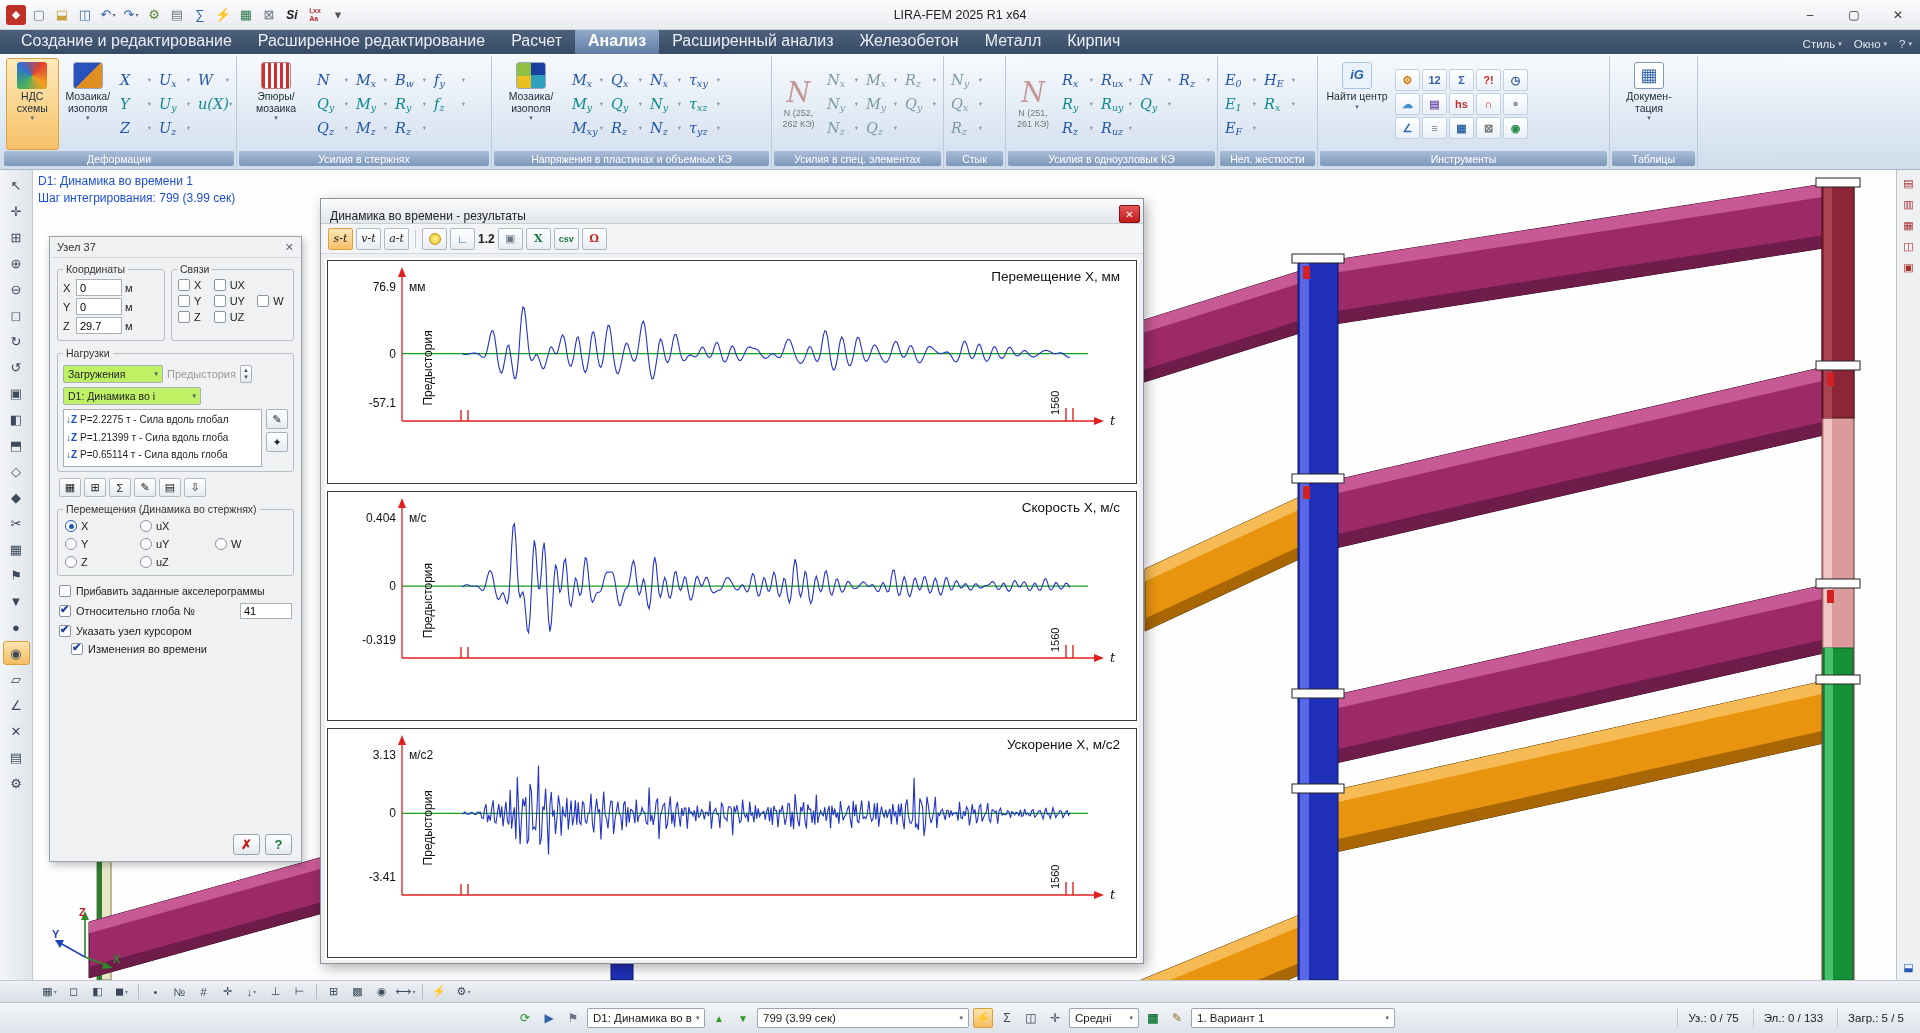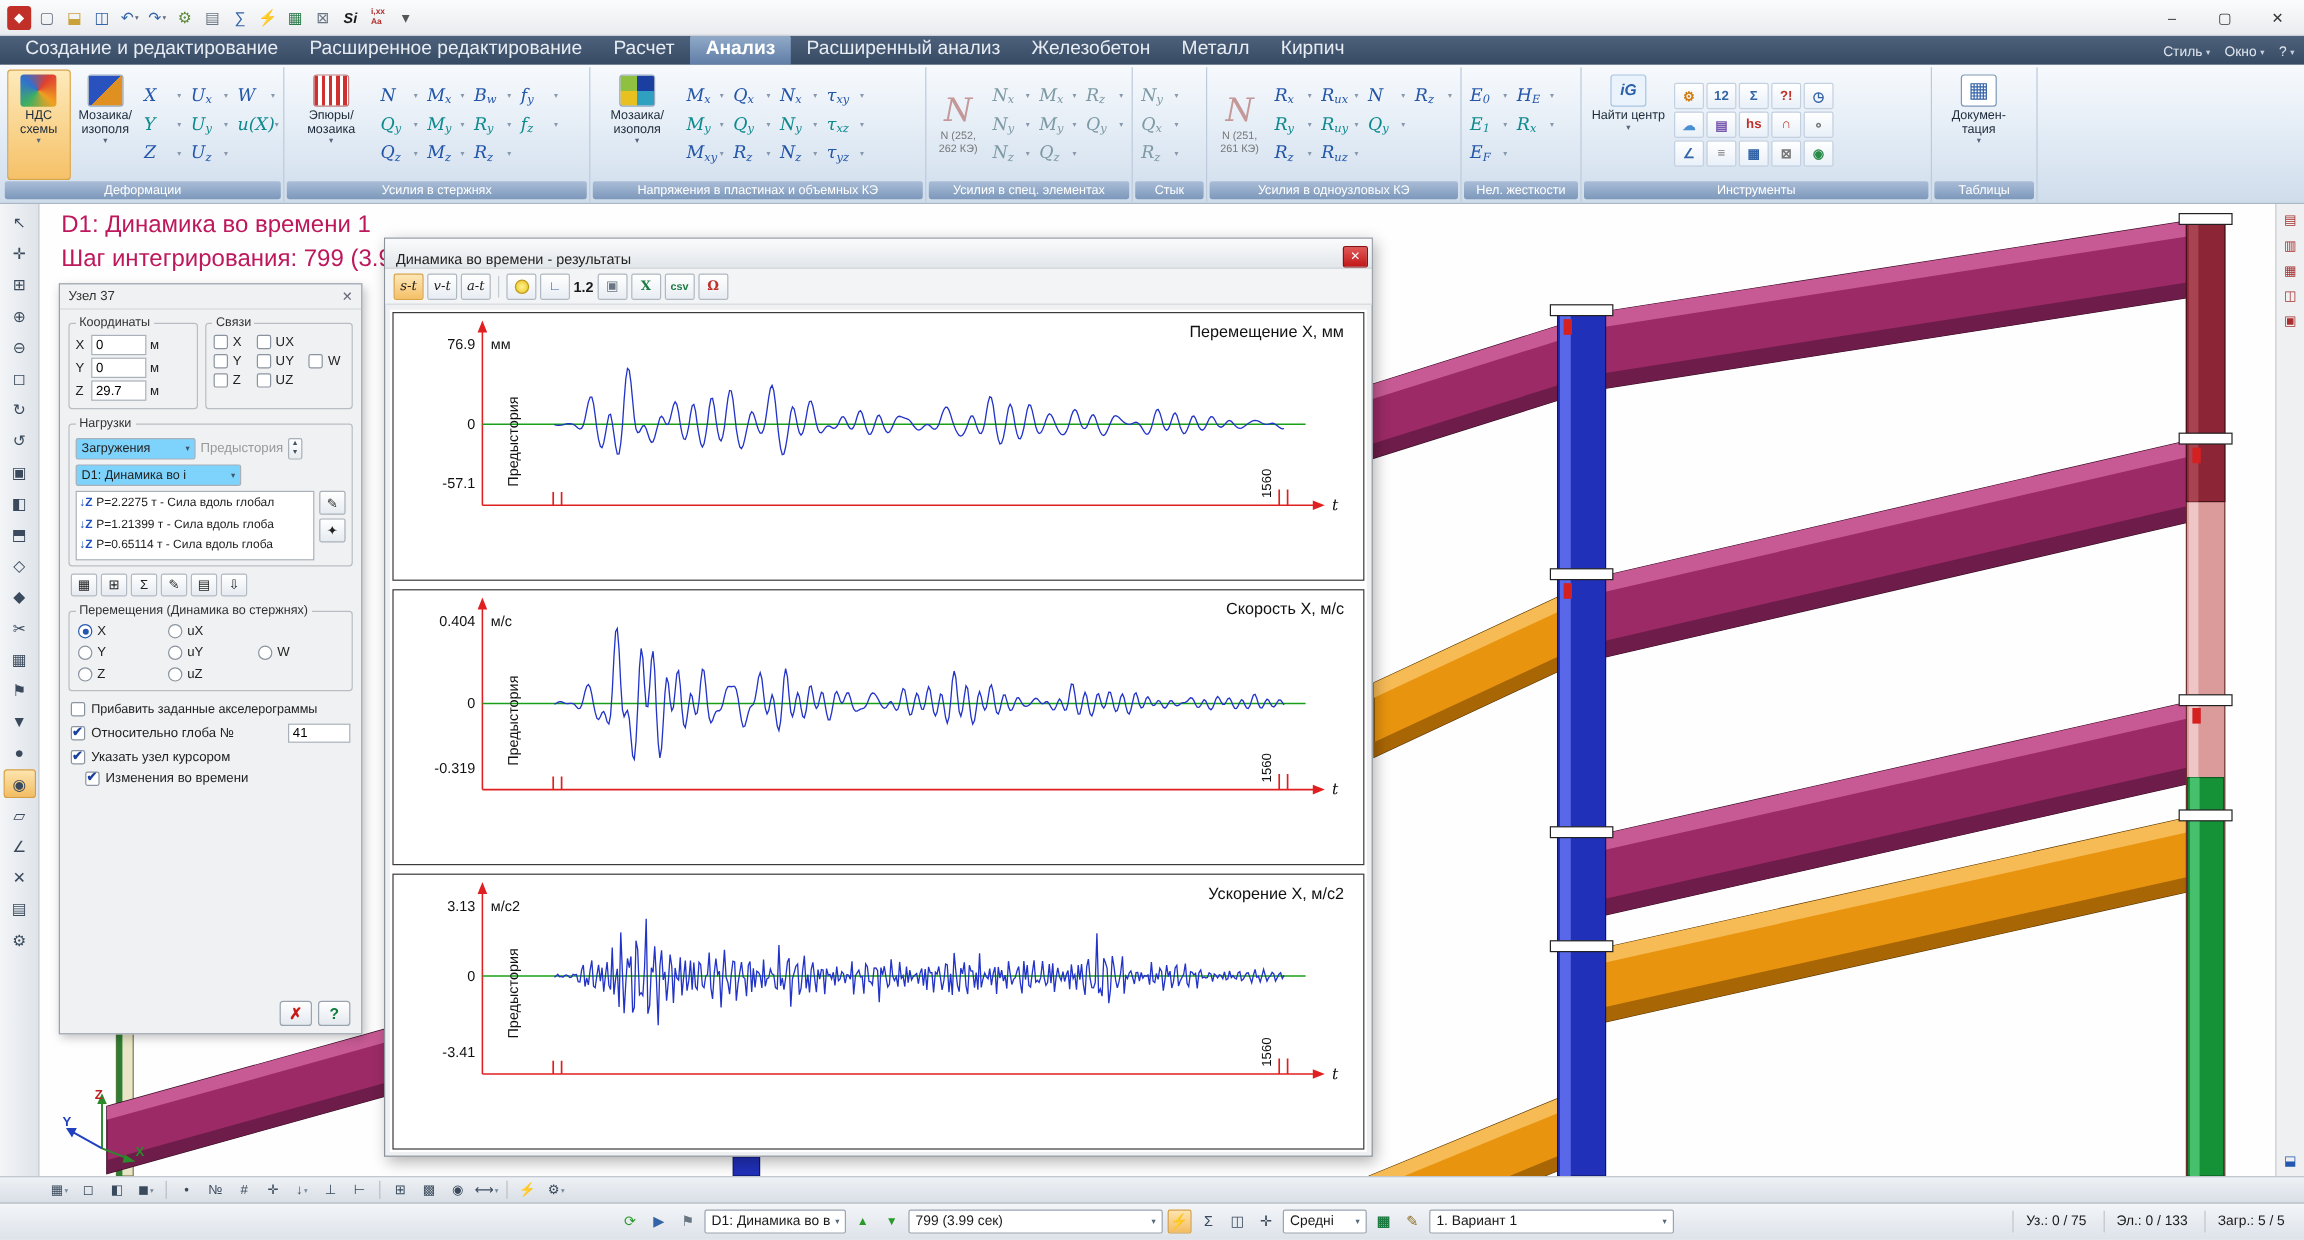--- a/index.html
+++ b/index.html
@@ -51,21 +51,21 @@
 .igrid{display:flex;flex-direction:column;gap:2px;justify-content:center}
 .igrow{display:flex;gap:2px}
 .ii{width:25px;height:22px;border:1px solid #c3d0e0;background:linear-gradient(#ffffff,#e9f0f8);border-radius:2px;display:flex;align-items:center;justify-content:center;font-size:11px;cursor:pointer;font-weight:bold}
 
 .mainrow{flex:1;display:flex;min-height:0}
 .ltb{width:33px;background:linear-gradient(90deg,#f3f5f7,#dfe4ea);border-right:1px solid #c2c8d0;display:flex;flex-direction:column;align-items:center;padding-top:3px;gap:2px;flex:0 0 33px}
 .tbico{width:27px;height:24px;display:flex;align-items:center;justify-content:center;border-radius:3px;color:#3a4a5c;font-size:13px;cursor:pointer;border:1px solid transparent}
 .tbico.active{background:linear-gradient(#fde4ae,#f3bd62);border-color:#d99e3e}
 .canvas{flex:1;position:relative;background:#fefefe;overflow:hidden}
 #model-svg{position:absolute;left:0;top:0;z-index:1}
-.heading{position:absolute;left:18px;top:3px;font-size:20px;line-height:1.45;color:#be185d;z-index:2}
+.heading{position:absolute;left:5px;top:3px;font-size:12px;line-height:1.45;color:#1d4ed8;z-index:2}
 .axes{position:absolute;left:18px;bottom:6px;z-index:2}
 .rstrip{width:24px;background:#eef0f2;border-left:1px solid #c0c4ca;display:flex;flex-direction:column;align-items:center;padding:4px 0;gap:3px;flex:0 0 24px}
 .rsico{width:18px;height:18px;display:flex;align-items:center;justify-content:center;font-size:11px;cursor:pointer}
 .rstrip .spacer{flex:1}
 
 .nodepanel{position:absolute;left:16px;top:66px;width:253px;height:626px;background:#f0f1f2;border:1px solid #9aa2ac;box-shadow:2px 3px 8px rgba(0,0,0,.25);font-size:11px;color:#222;display:flex;flex-direction:column;z-index:5}
 .np-title{height:21px;display:flex;align-items:center;padding:0 7px;border-bottom:1px solid #d6dade;color:#333;flex:0 0 21px}
 .np-close{margin-left:auto;color:#667;cursor:pointer;font-size:11px}
 .np-body{flex:1;padding:5px 7px 6px;display:flex;flex-direction:column}
 fieldset.gb{border:1px solid #b9bec4;border-radius:3px;padding:2px 5px 4px;margin-bottom:6px;min-inline-size:0}
@@ -80,21 +80,21 @@
 .rb{width:12px;height:12px;border:1px solid #8a94a0;background:#fff;border-radius:50%;display:inline-block;position:relative;flex:0 0 12px}
 .rb.on{border-color:#2458b0}
 .rb.on::after{content:"";position:absolute;left:2.5px;top:2.5px;width:5px;height:5px;border-radius:50%;background:#2458b0}
 .cklabel{display:flex;align-items:center;gap:4px;cursor:pointer;white-space:nowrap}
 .marked{display:flex;flex-direction:column;align-items:center;gap:1px;padding-top:4px}
 .dots{display:flex;gap:6px;align-items:center}
 .dot{width:9px;height:9px;border-radius:50%;border:1px solid #567}
 .dot.on{background:#3fbf3f;border-color:#2a8a2a}
 .dot.off{background:#cfe3cf}
 .swap{font-size:10px;color:#2458b0;line-height:1}
-.combo{height:18px;background:#7dd3fc;border:1px solid #a8b0ba;border-radius:2px;display:flex;align-items:center;padding:0 4px;gap:4px;cursor:pointer;font-size:10.5px;white-space:nowrap;overflow:hidden}
+.combo{height:18px;background:#bef264;border:1px solid #a8b0ba;border-radius:2px;display:flex;align-items:center;padding:0 4px;gap:4px;cursor:pointer;font-size:10.5px;white-space:nowrap;overflow:hidden}
 .combo .ca{margin-left:auto;font-size:7px;color:#456}
 .histrow{display:flex;align-items:center;gap:4px;margin:4px 0}
 .hist{color:#999}
 .spin{display:inline-flex;flex-direction:column;font-size:6px;color:#456;border:1px solid #a8b0ba;background:linear-gradient(#fff,#e8ecf0);border-radius:2px;padding:1px 2px;line-height:1.2}
 .loadwrap{display:flex;gap:4px;margin-top:4px}
 .loadlist{flex:1;background:#fff;border:1px solid #a8b0ba;height:58px;overflow:hidden;padding:1px 2px}
 .loaditem{font-size:10px;white-space:nowrap;overflow:hidden;line-height:1.75;display:flex;gap:3px}
 .loaditem .pfx{color:#2050c0;font-weight:bold}
 .sidebtns{display:flex;flex-direction:column;gap:3px;justify-content:flex-start}
 .sbtn{width:22px;height:20px;border:1px solid #a8b0ba;background:linear-gradient(#fff,#e6ebf1);border-radius:2px;display:flex;align-items:center;justify-content:center;font-size:11px;cursor:pointer}
@@ -153,20 +153,21 @@
         <div class="qicon" style="color: rgb(44, 122, 74);">▦</div>
         <div class="qicon" style="color: rgb(107, 118, 132);">⊠</div>
         <div class="qicon">
           <span class="si">Si</span>
         </div>
         <div class="qicon">
           <span class="two" style="color:#b03030">i,xx<br>Aa</span>
         </div>
         <div class="qicon" style="color: rgb(85, 85, 85);">▾</div>
       </div>
+    <div class="apptitle">LIRA-FEM 2025 R1 x64</div>
     <div class="winbtns">
       <div class="wbtn">–</div>
       <div class="wbtn">▢</div>
       <div class="wbtn">✕</div>
     </div>
   </div>
 
   <div class="tabsrow" id="tabsrow">
       <div class="rtab">Создание и редактирование</div>
       <div class="rtab">Расширенное редактирование</div>

